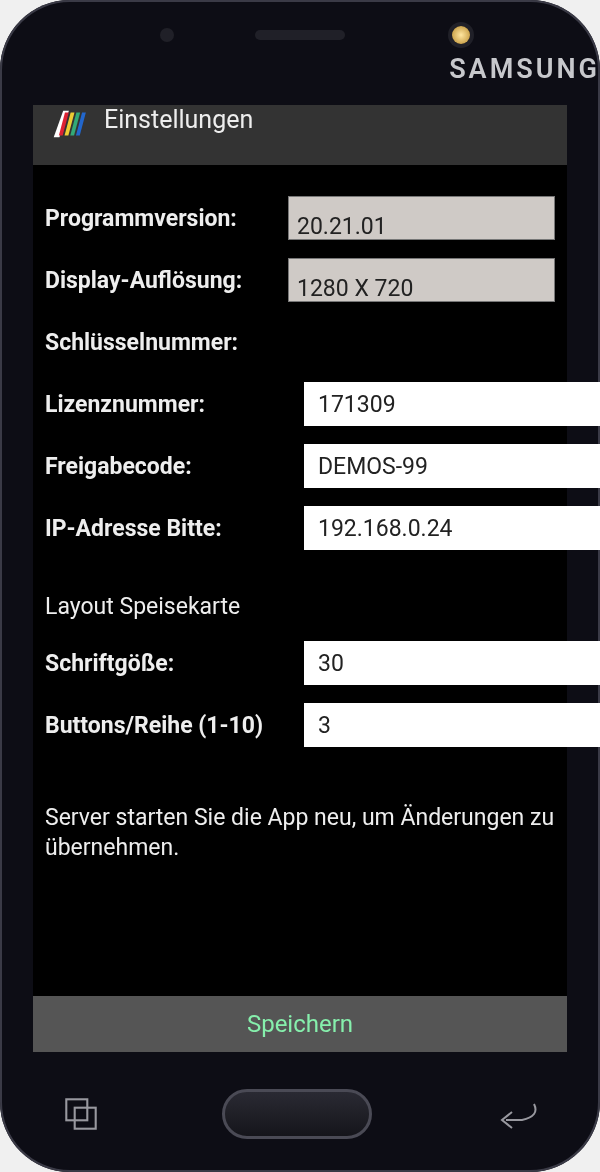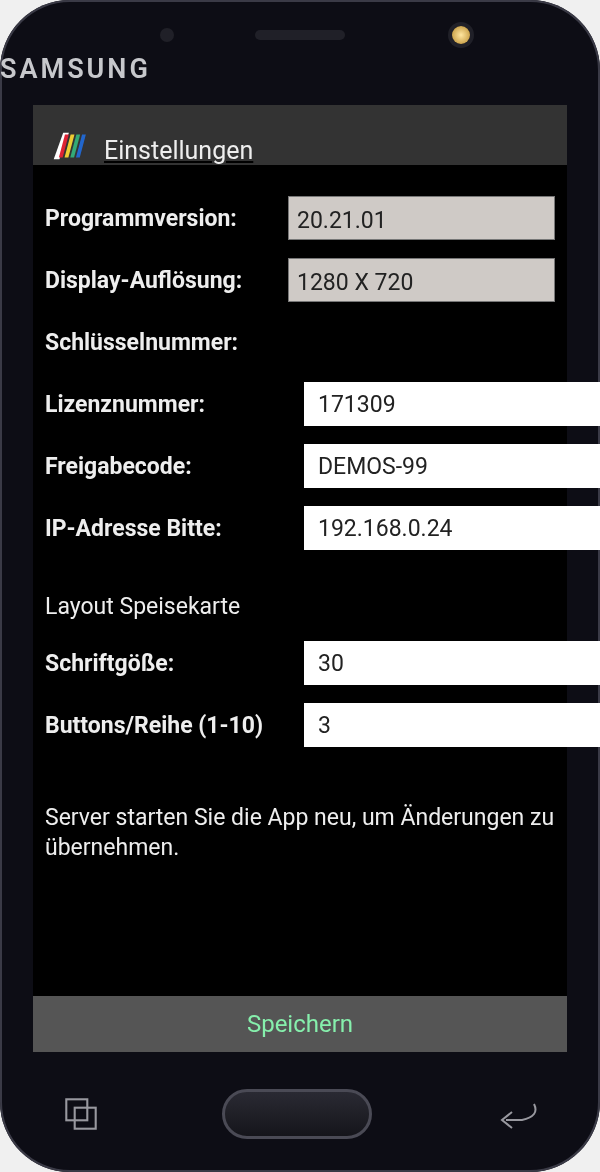--- a/index.html
+++ b/index.html
@@ -3,46 +3,46 @@
   <meta charset="utf-8">
   <style>
     * { margin:0; padding:0; box-sizing:border-box; font-family:Roboto,Arial,sans-serif; }
     body { width:600px; height:1172px; background:#f0f0f0; }
 
     
     .phone       { position:relative; width:600px; height:1172px;
                    background:#0d0d15; border-radius:70px;
                    box-shadow:0 0 0 2px #3a3a46 inset; }
     .logo        { position:absolute; top:53px; left:0; right:0;
-                   text-align:left; color:#c7c8cc; font-size:27px;
+                   text-align:right; color:#c7c8cc; font-size:27px;
                    letter-spacing:3px; font-weight:600; }
     .speaker     { position:absolute; top:30px; left:50%; transform:translateX(-50%);
                    width:90px; height:10px; border-radius:5px;
                    background:#202028; }
     .sensor-l    { position:absolute; top:28px; left:160px; width:14px; height:14px;
                    border-radius:50%; background:#202028; }
     .sensor-r    { position:absolute; top:26px; right:130px; width:18px; height:18px;
                    border-radius:50%; background:radial-gradient(#ffe6a0,#b88a2c); 
                    box-shadow:0 0 0 4px #202028;}
 
     .screen      { position:absolute; top:105px; left:33px; right:33px; bottom:120px;
                    background:#000; display:flex; flex-direction:column; }
 
     
-    .topbar      { height:60px; background:#333; display:flex; align-items:flex-end;
-                   gap:18px; padding:0 15px;text-decoration:underline; }
+    .topbar      { height:60px; background:#333; display:flex; align-items:flex-start;
+                   gap:18px; padding:0 15px; }
     .app-icon    { width:38px; height:38px; }
     .title       { color:#eee; font-size:25px; font-weight:400; }
 
     
     .content     { flex:1; padding:30px 12px 0; color:#eee; font-size:23px; }
     .row         { display:flex; align-items:center; height:46px; margin-bottom:16px; }
     .label       { flex:0 0 243px;font-weight:bold; }
     .value-ro    { flex:1; height:44px; background:#cfcac6; color:#222;
-                   border:1px solid #777; padding:10px 8px; font-size:23px; }
+                   border:1px solid #777; padding:16px 8px; font-size:23px; }
     .value-ed    { flex:1; height:44px; background:#fff; color:#222; border:none;
                    padding:5px 14px; font-size:23px; margin-left:16px; }
 
     .section     { margin-top:42px; margin-bottom:20px; }
     .hint        { margin-top:55px; line-height:1.3; font-size:23px; }
 
     .save-btn    { height:56px; background:#555; color:#86efac; font-size:24px;
                    border:none; width:100%; }
 
     

